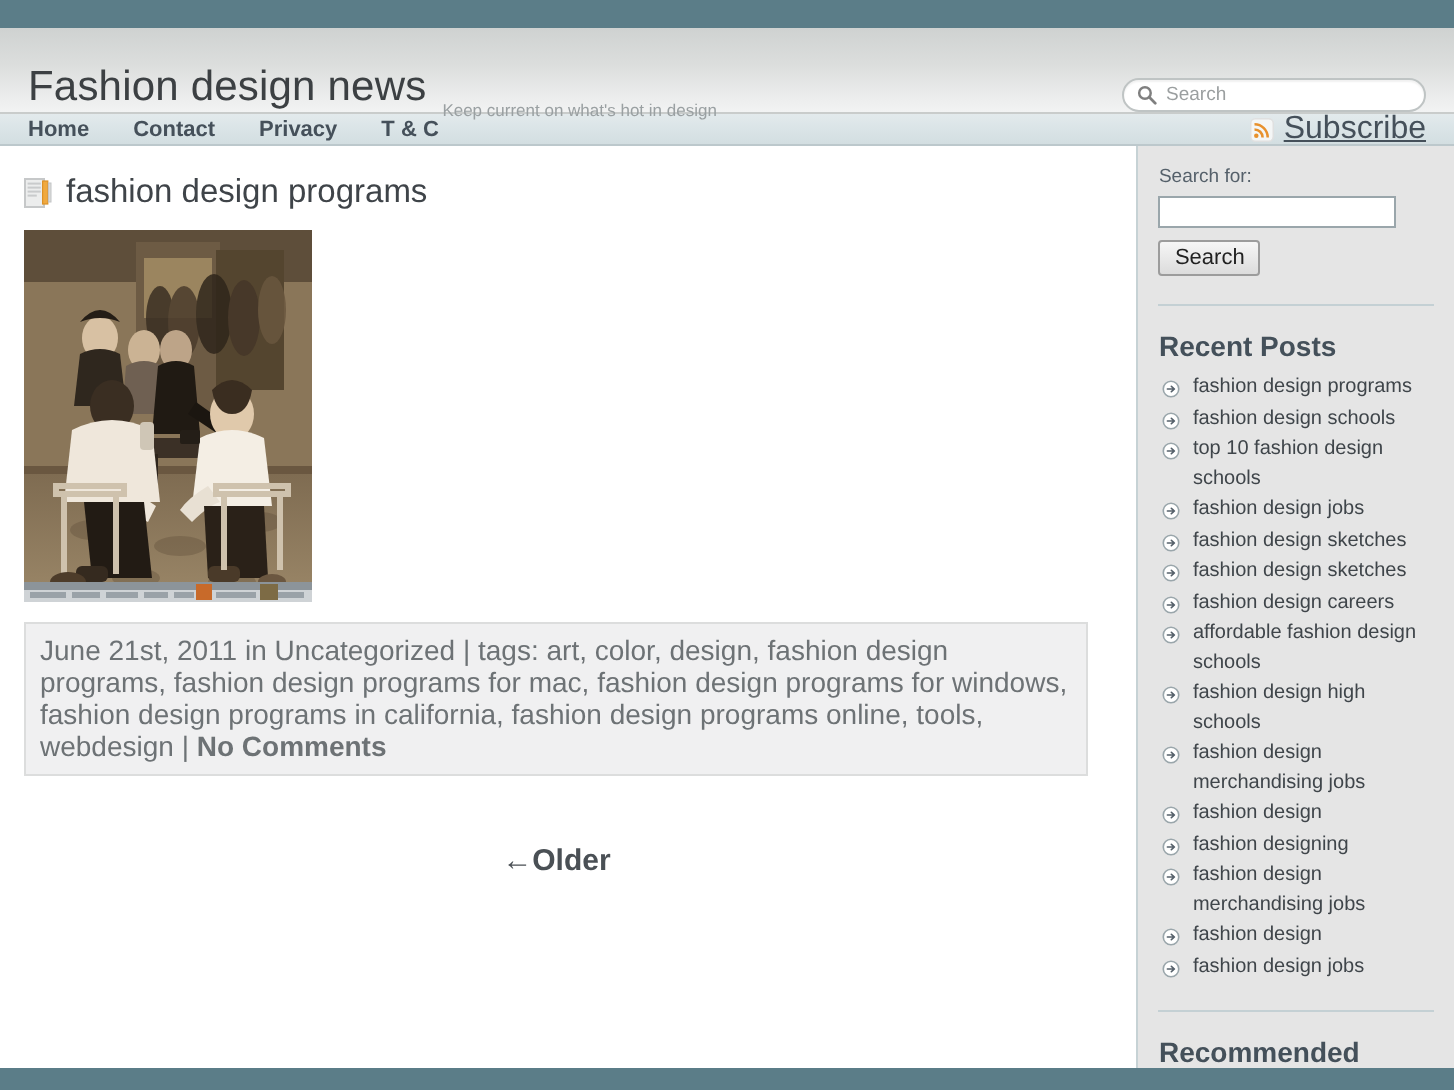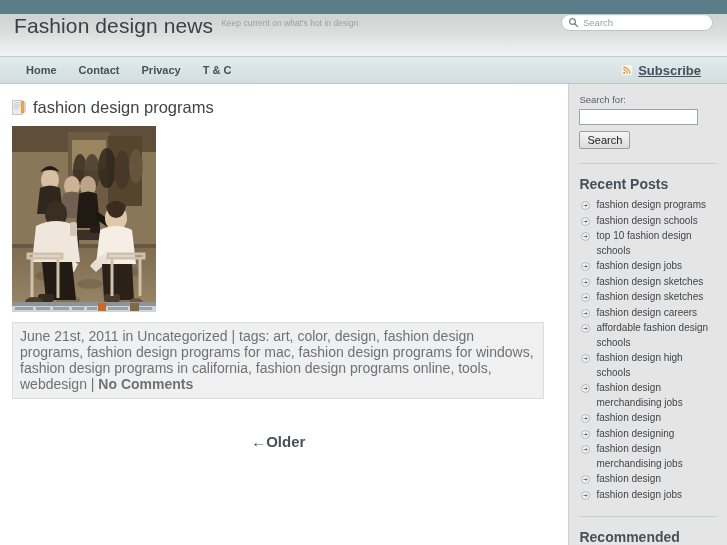--- a/index.html
+++ b/index.html
@@ -29,21 +29,21 @@
     background: #5b7d88;
   }
 
   
   .masthead {
     position: relative;
     height: 43px;
     background: linear-gradient(to bottom, #cfd2d1 0%, #dcdedd 45%, #e9eaea 75%, #f2f3f3 100%);
     border-bottom: 1px solid #c9cccb;
     display: flex;
-    align-items: flex-start;
+    align-items: flex-end;
     padding: 0 14px;
     box-sizing: border-box;
   }
   .site-title {
     font-size: 21px;
     font-weight: normal;
     color: #3c4043;
     letter-spacing: 0.1px;
     white-space: nowrap;
   }
@@ -85,42 +85,42 @@
     font-family: "Liberation Sans", sans-serif;
     font-size: 9.5px;
     color: #555;
     width: 100%;
     padding: 0;
   }
   .search-input::placeholder { color: #9b9fa0; }
 
   
   .navbar {
-    height: 27px;
+    height: 16px;
     background: linear-gradient(to bottom, #e3eaec 0%, #dae4e7 50%, #d3dee1 100%);
     border-bottom: 1px solid #bcc8cc;
     display: flex;
     align-items: center;
-    padding: 0 26px;
+    padding: 0 14px;
     box-sizing: border-box;
   }
   .nav-item {
     font-size: 11px;
     font-weight: bold;
     color: #45505a;
     margin-right: 22px;
     text-decoration: none;
     white-space: nowrap;
   }
   .subscribe {
     margin-left: auto;
     display: flex;
     align-items: center;
-    font-size: 13px;
-    font-weight: bold;
+    font-size: 16px;
+    font-weight: normal;
     color: #45505a;
     white-space: nowrap;
   }
   .rss-icon {
     width: 12px;
     height: 12px;
     margin-right: 5px;
   }
 
   

